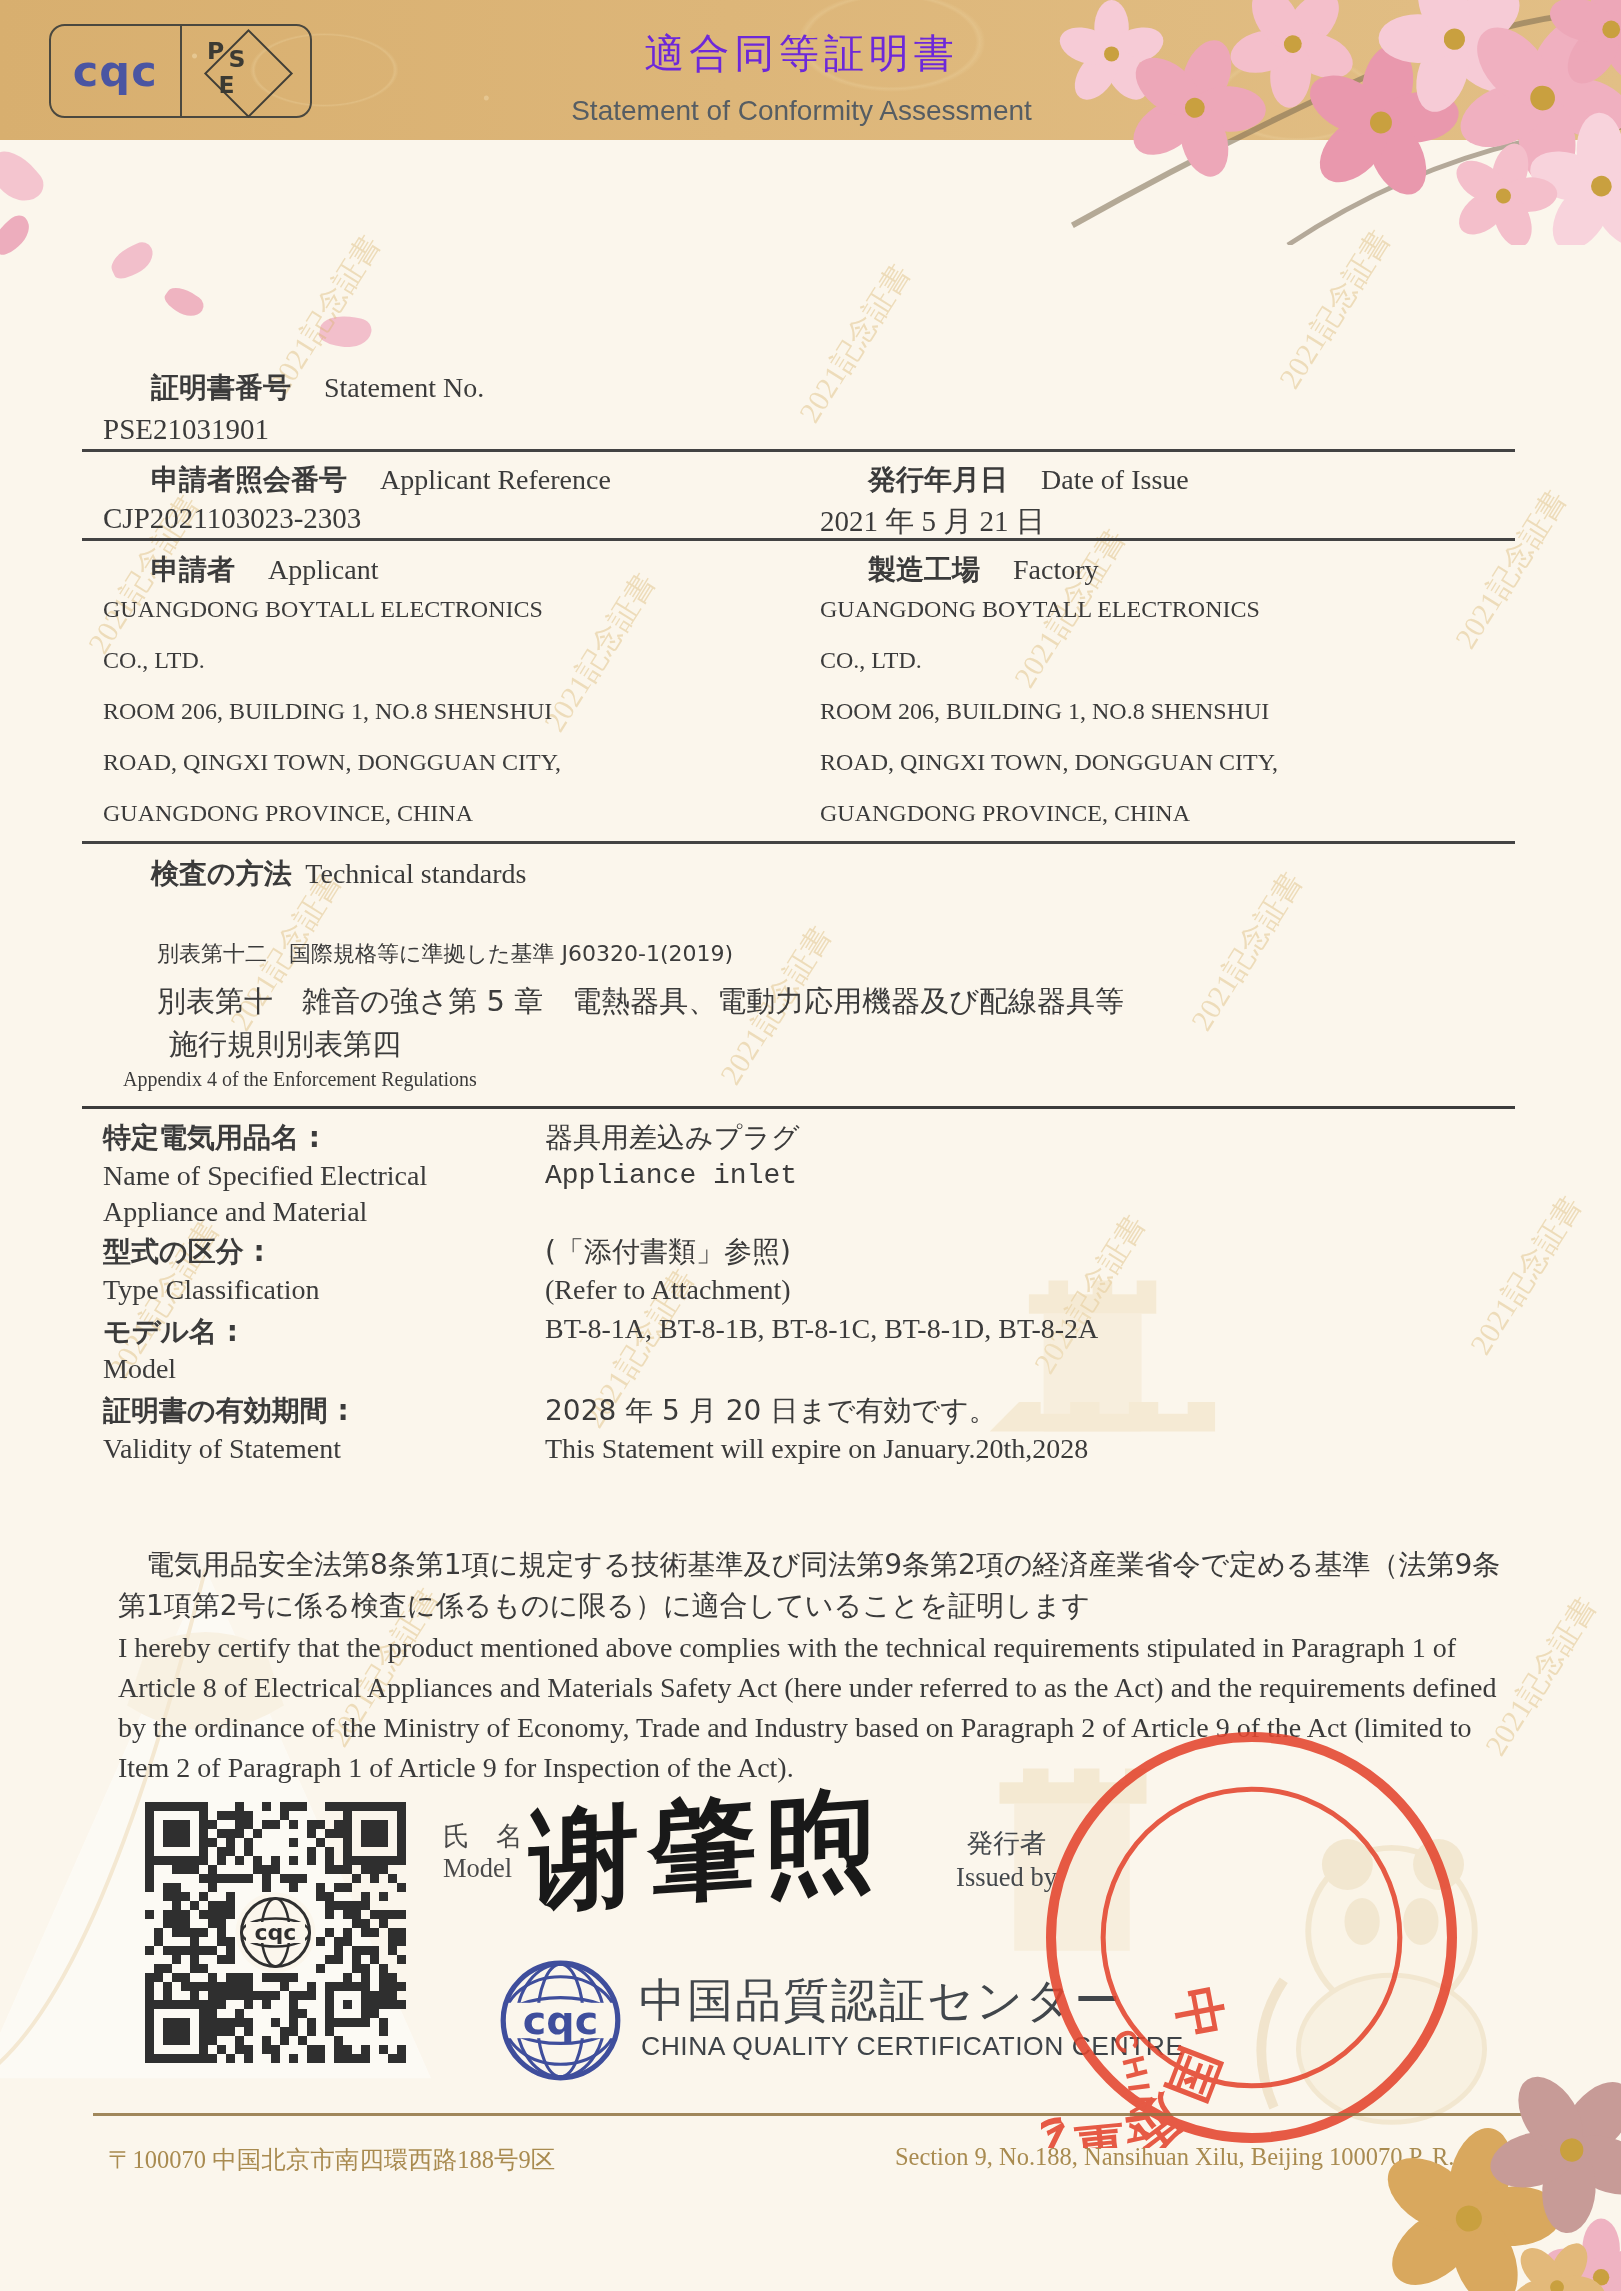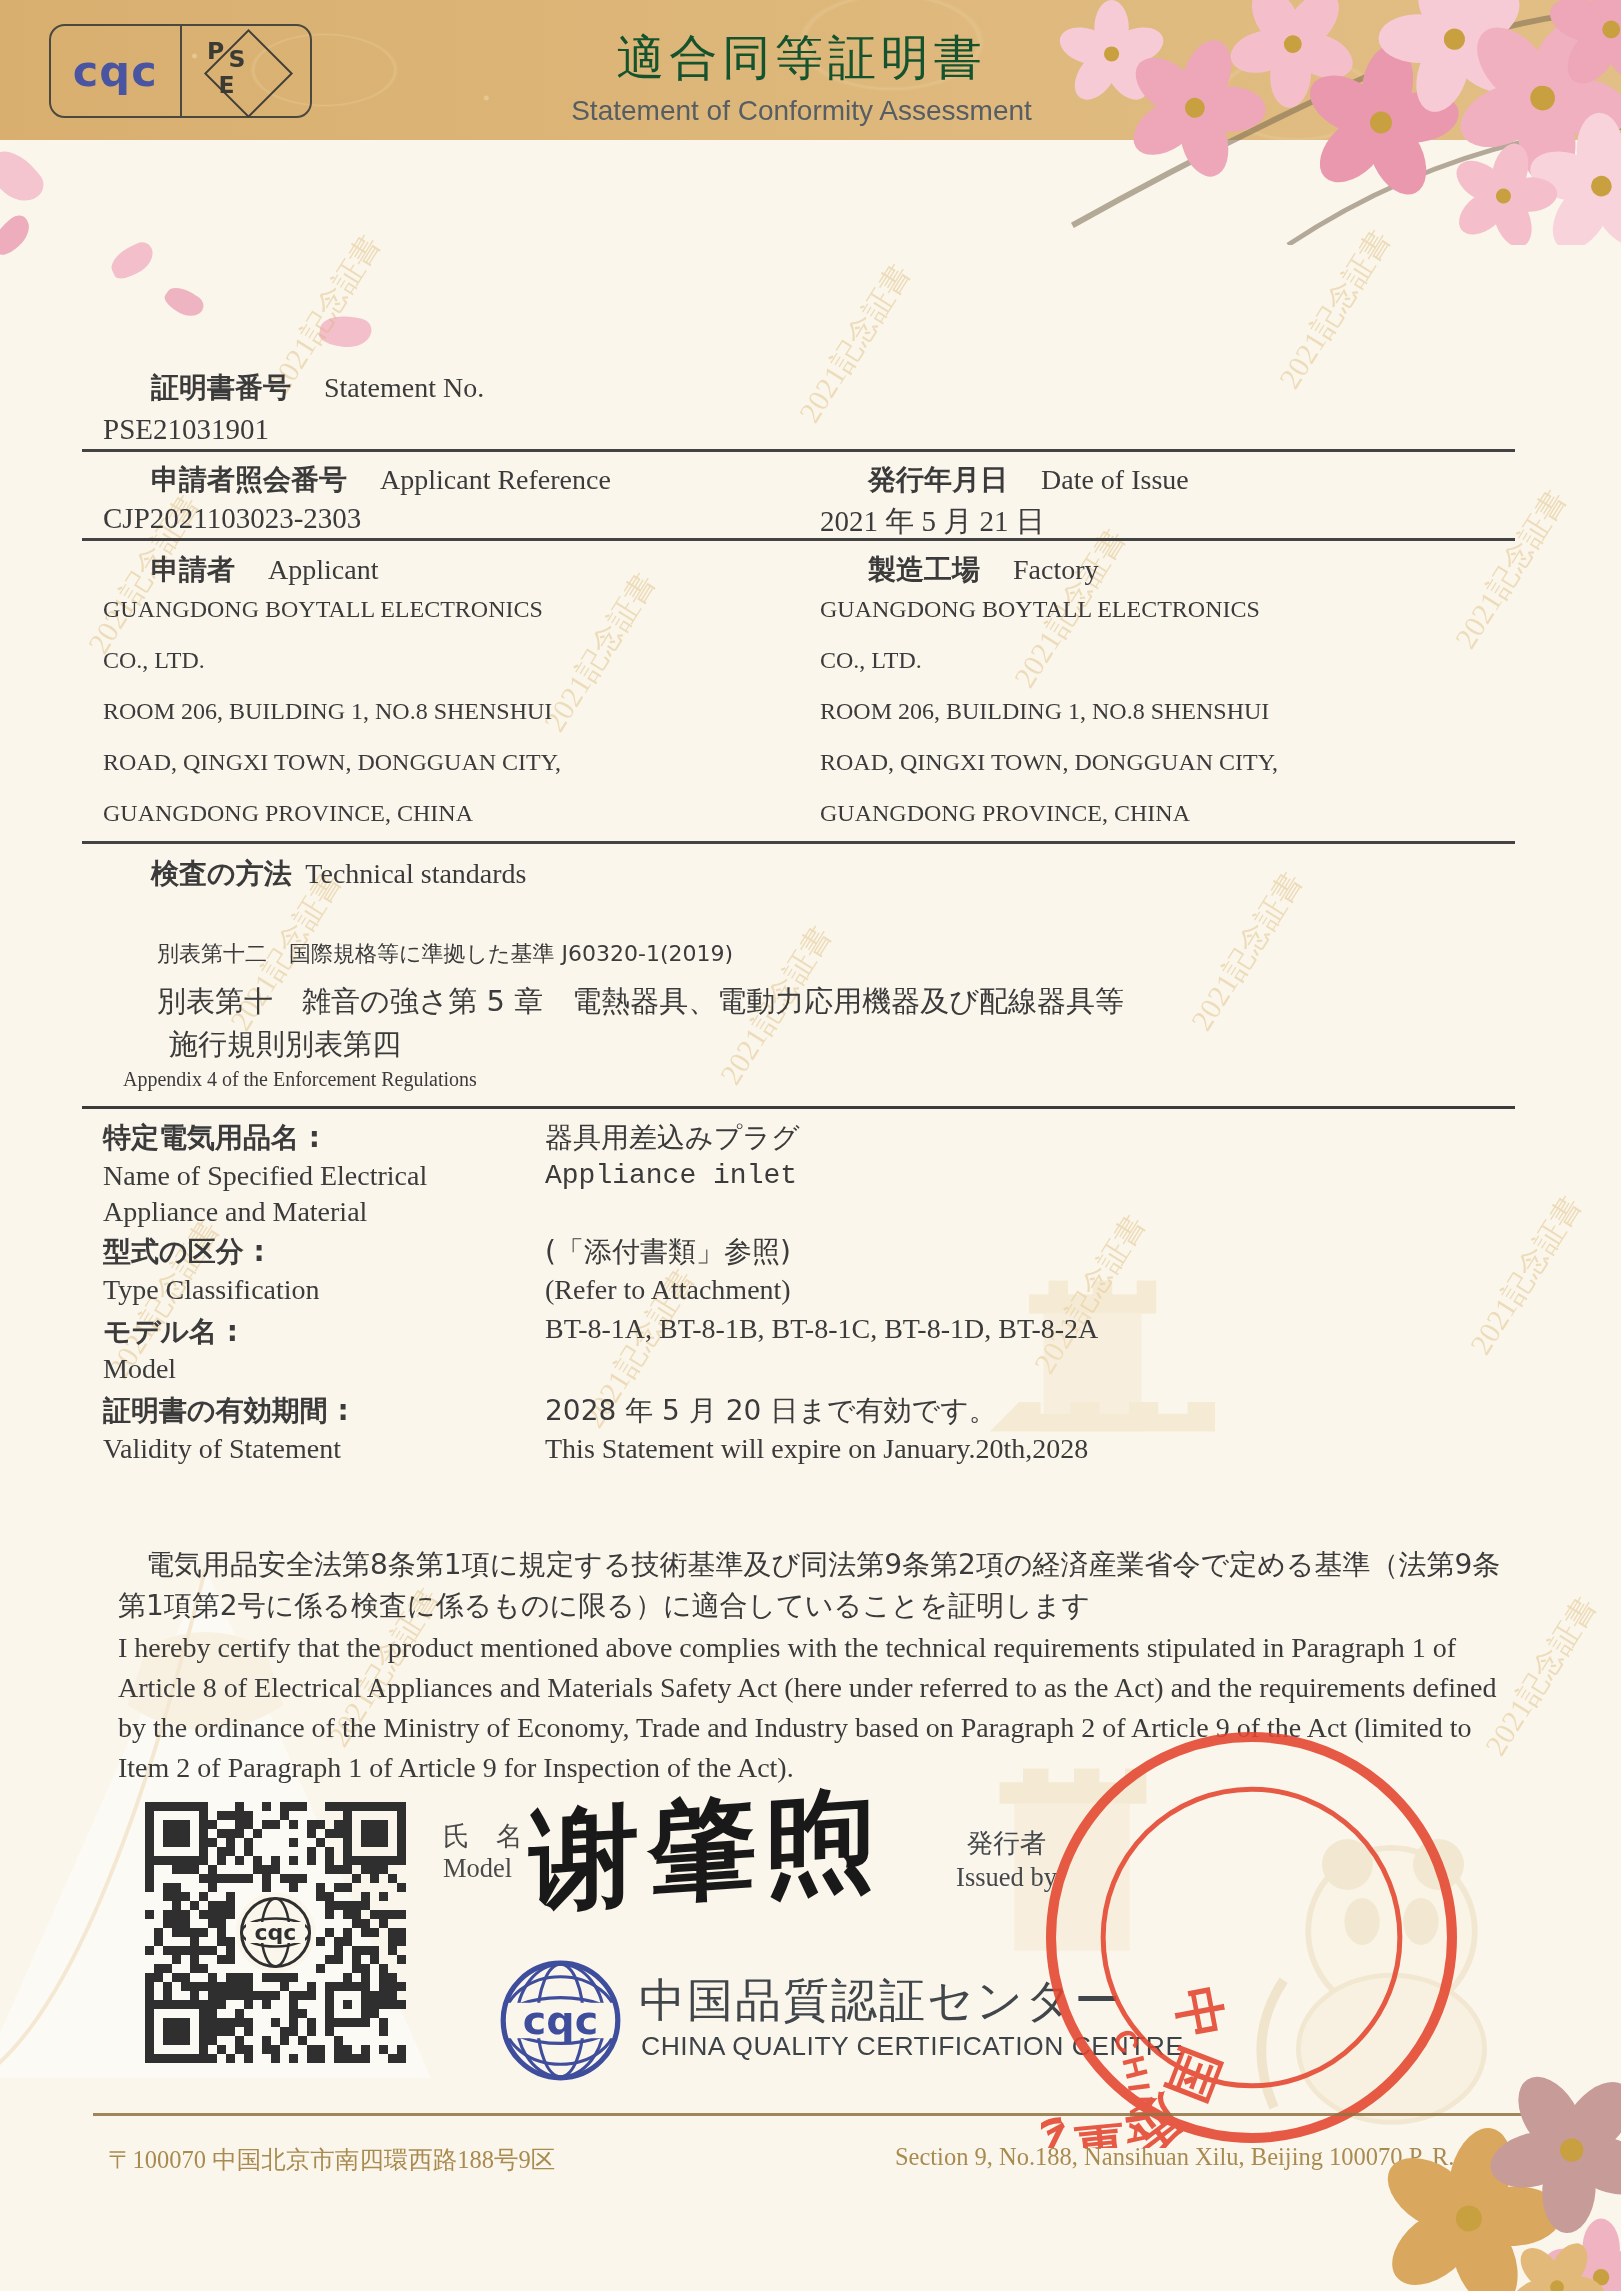--- a/index.html
+++ b/index.html
@@ -16,21 +16,21 @@
        radial-gradient(ellipse 118px 59px at 20% 50%, transparent 58%, rgba(240,219,172,.55) 60%, transparent 63%),
        radial-gradient(ellipse 147px 78px at 55% 30%, transparent 57%, rgba(240,219,172,.5) 60%, transparent 64%),
        radial-gradient(ellipse 127px 69px at 80% 70%, transparent 57%, rgba(240,219,172,.5) 60%, transparent 64%);}
   .logo-box{left:49px;top:23.5px;width:259px;height:90px;border:2.9px solid #4a483f;border-radius:15.7px;display:flex;z-index:5;}
   .logo-cqc-cell{width:50%;display:flex;align-items:center;justify-content:center;}
   .logo-cqc-text{font-family:"DejaVu Sans","Liberation Sans",sans-serif;font-weight:bold;font-size:43px;color:#4a55a2;letter-spacing:1px;}
   .logo-pse-cell{width:50%;border-left:2.9px solid #4a483f;position:relative;}
   .pse-diamond{position:absolute;left:50%;top:50%;width:59px;height:59px;margin:-29px 0 0 -29px;
      border:2.9px solid #413f37;transform:rotate(45deg);}
   .pse-letter{position:absolute;font-family:"DejaVu Sans","Liberation Sans",sans-serif;font-weight:bold;color:#3b3a33;font-size:23.5px;z-index:2;}
-  .title{left:537px;top:25.5px;width:529px;text-align:center;font-size:48px;letter-spacing:4.9px;color:#14532d;z-index:4;}
+  .title{left:537px;top:25.5px;width:529px;text-align:center;font-size:40px;letter-spacing:4.9px;color:#6d28d9;z-index:4;}
   .subtitle{left:537px;top:95px;width:529px;text-align:center;font-family:"Liberation Sans","DejaVu Sans",sans-serif;
      font-size:28px;color:#565d63;z-index:4;}
   
   .rule{background:#434343;height:2.5px;}
   .rule-heavy{background:#3c3c3c;height:3.4px;}
   .rule-footer{background:#8f7342;height:2.9px;opacity:.85;}
   
   .jp{font-family:"DejaVu Sans","Liberation Sans",sans-serif;font-weight:600;}
   .jp-light{font-family:"DejaVu Sans","Liberation Sans",sans-serif;font-weight:500;}
   .en{font-family:"Liberation Serif","DejaVu Serif",serif;font-weight:normal;}

